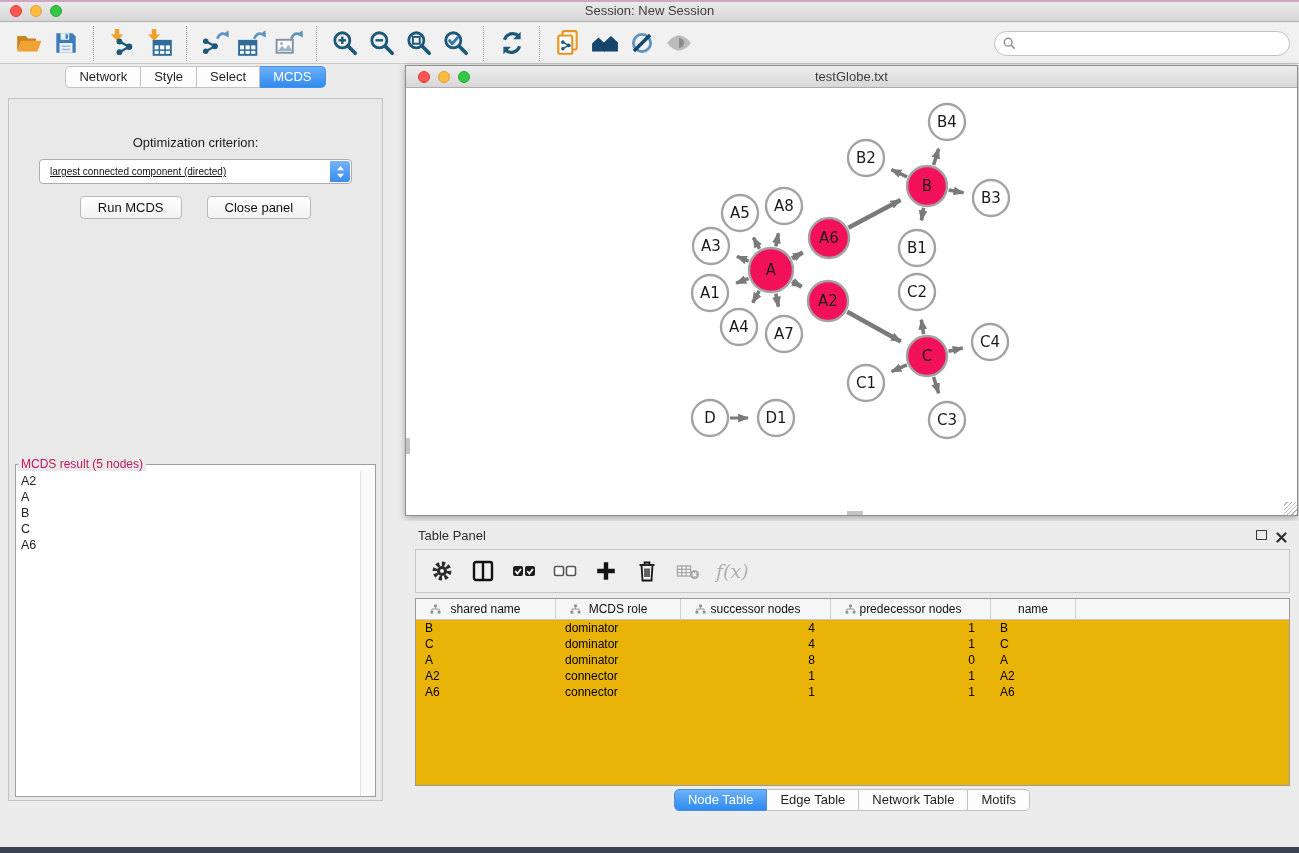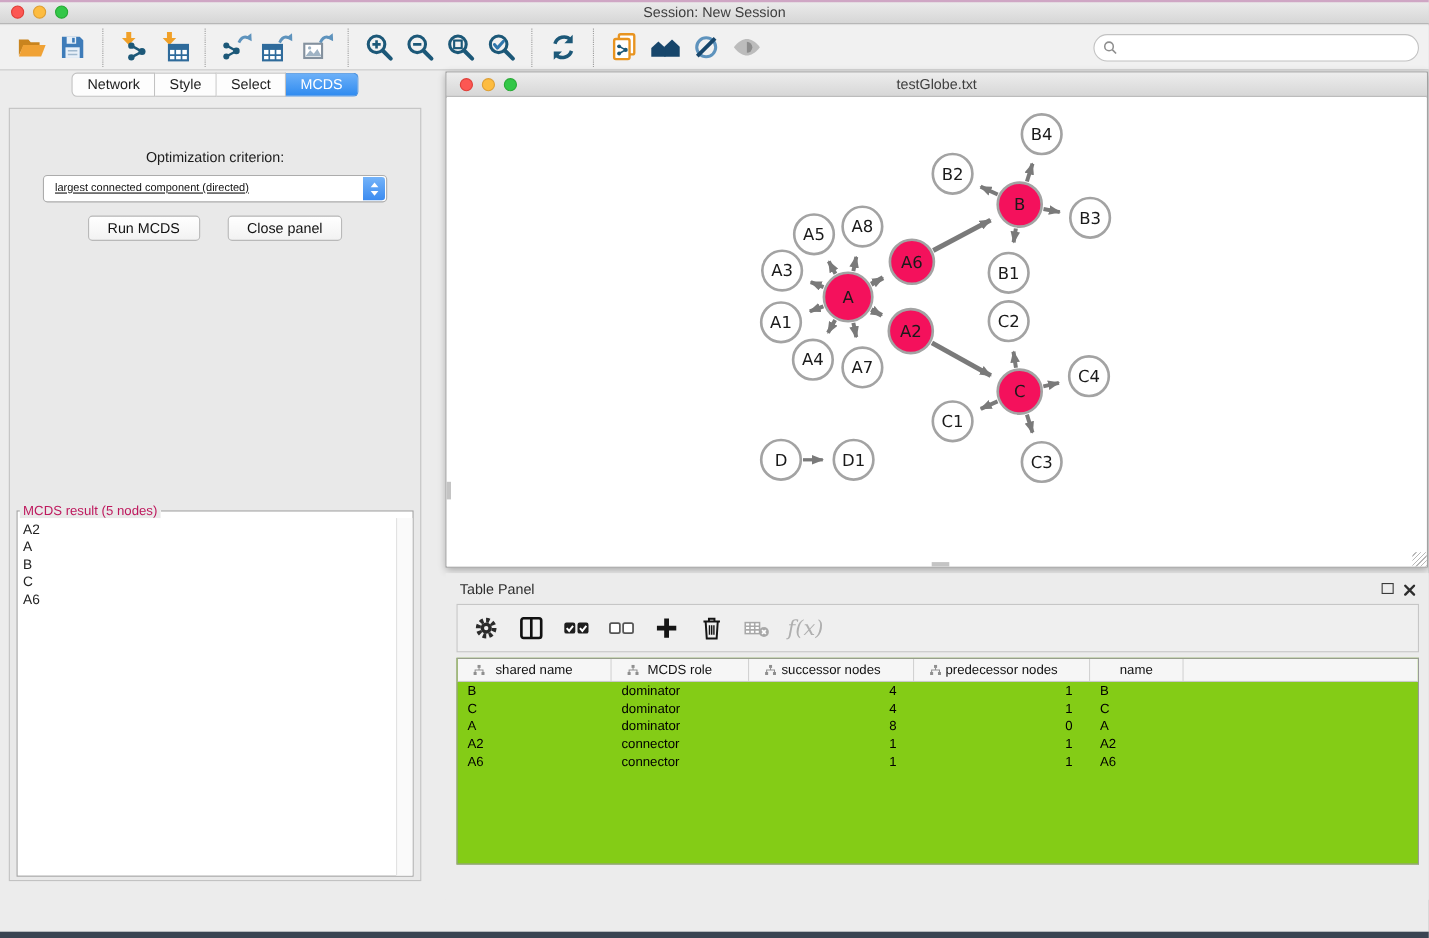--- a/index.html
+++ b/index.html
@@ -63,21 +63,21 @@
   .hthumb{position:absolute;left:441px;bottom:0;width:16px;height:4px;background:#C4C4C4;}
   .resize-corner{position:absolute;right:0;bottom:0;width:13px;height:13px;
     background:repeating-linear-gradient(135deg,transparent 0 2px,#B8B8B8 2px 3px);}
   
   .table-panel{position:absolute;left:405px;top:521px;width:894px;height:297px;background:#ECECEC;}
   .tp-toolbar{position:absolute;left:10px;top:28px;width:875px;height:44px;background:#EFEFEF;
     border:1px solid #C6C6C6;display:flex;align-items:center;padding-left:13px;gap:15px;}
   .tico{width:26px;height:26px;display:flex;align-items:center;justify-content:center;}
   .tico svg{width:24px;height:24px;}
   .fx{font-family:"DejaVu Serif",serif;font-style:italic;font-size:19px;color:#AFAFAF;}
-  .tp-table{position:absolute;left:10px;top:77px;width:875px;height:188px;background:#84cc16;
+  .tp-table{position:absolute;left:10px;top:77px;width:875px;height:188px;background:#eab308;
     border:1px solid #9A9A9A;font-size:12px;overflow:hidden;}
   .thead{display:flex;height:21px;background:#F6F6F6;border-bottom:1px solid #C9C9C9;}
   .th{position:relative;display:flex;align-items:center;justify-content:center;
     border-right:1px solid #D2D2D2;color:#111;}
   .th .treeic{position:absolute;left:14px;top:5px;}
   .trow{display:flex;height:16px;align-items:center;}
   .td{overflow:hidden;white-space:nowrap;color:#000;}
   .tp-tabs{position:absolute;left:0;right:0;top:268px;display:flex;justify-content:center;}
   
   .statusbar{position:absolute;left:0;right:0;top:818px;height:28px;background:#EDEDED;border-top:1px solid #B3B3B3;}
@@ -561,16 +561,22 @@
           <div class="td" style="width: 85px; text-align: left; padding: 0px 0px 0px 9px;">A2</div>
         </div>
         <div class="trow">
           <div class="td" style="width: 140px; text-align: left; padding: 0px 0px 0px 9px;">A6</div>
           <div class="td" style="width: 125px; text-align: left; padding: 0px 0px 0px 9px;">connector</div>
           <div class="td" style="width: 150px; text-align: right; padding: 0px 16px 0px 0px;">1</div>
           <div class="td" style="width: 160px; text-align: right; padding: 0px 16px 0px 0px;">1</div>
           <div class="td" style="width: 85px; text-align: left; padding: 0px 0px 0px 9px;">A6</div>
         </div>
       </div>
+    <div class="tp-tabs" id="tp-tabs">
+        <div class="tab active">Node Table</div>
+        <div class="tab">Edge Table</div>
+        <div class="tab">Network Table</div>
+        <div class="tab">Motifs</div>
+      </div>
   </div>
 
   <div class="bottom-strip"></div>
 </div>
 
 </body></html>

